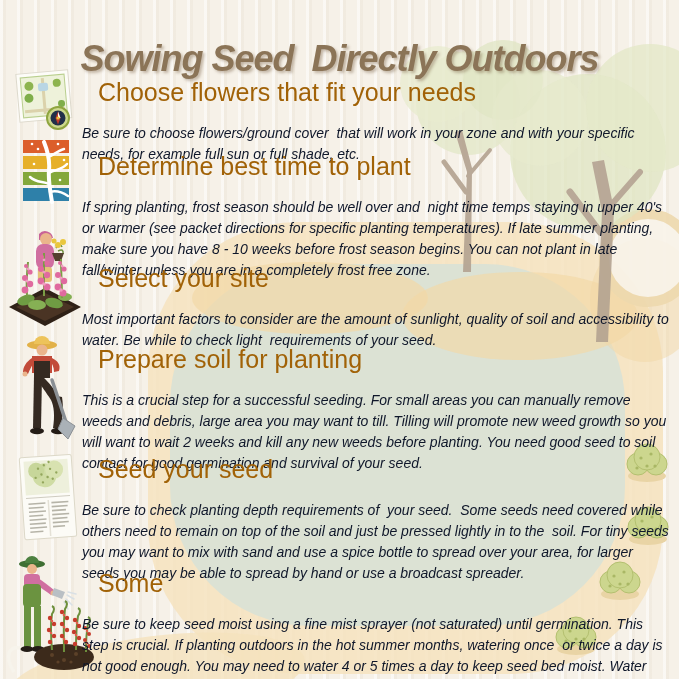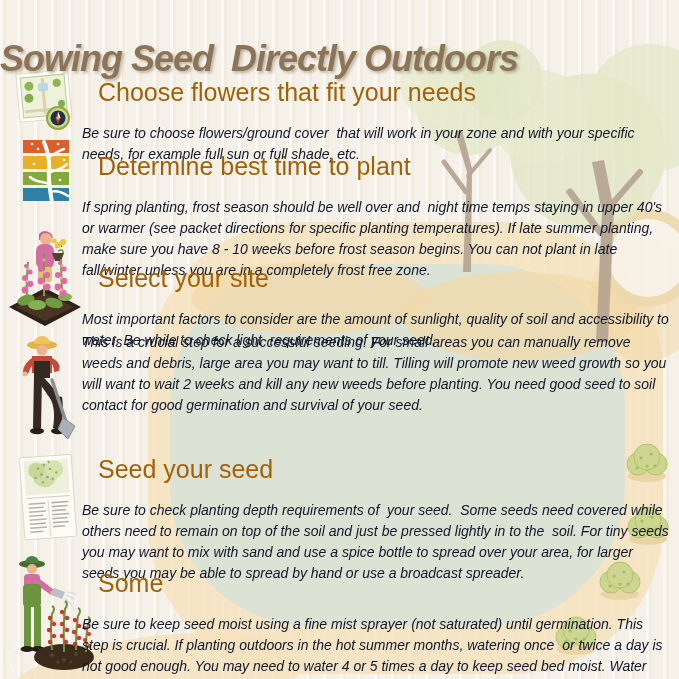--- a/index.html
+++ b/index.html
@@ -10,21 +10,21 @@
     background:repeating-linear-gradient(90deg,rgba(255,255,255,.5) 0 3px,rgba(232,224,210,.35) 3px 6px,rgba(255,255,255,0) 6px 17px);}
   
   .path-ring{position:absolute;left:148px;top:222px;width:515px;height:452px;
     border-radius:150px;background:#f5e2bd;opacity:.82;z-index:0;}
   .path-tail{position:absolute;left:6px;top:636px;width:300px;height:84px;
     border-radius:50%;background:#f5e2bd;opacity:.8;transform:rotate(-7deg);z-index:0;}
   .lawn{position:absolute;left:170px;top:264px;width:455px;height:362px;
     border-radius:140px;background:#dce2d4;z-index:0;}
   .bg-art{position:absolute;inset:0;z-index:1;pointer-events:none;}
   
-  .title{position:absolute;left:0;top:14px;width:679px;z-index:3;
+  .title{position:absolute;left:0;top:14px;width:679px;text-align:center;z-index:3;
     font-size:36px;font-weight:bold;font-style:italic;letter-spacing:-1px;
     color:#8b7457;text-shadow:2px 2px 3px rgba(110,85,55,.38);white-space:pre-wrap;}
   .step{position:absolute;left:82px;width:588px;z-index:3;}
   .step h2{margin:16px;font-size:25px;font-weight:400;color:#a16207;letter-spacing:0;}
   .step p{margin:3px 0 0 0;font-size:14px;font-style:italic;color:#0f172a;
     line-height:21px;white-space:pre-wrap;}
   .s1{top:62px}.s2{top:136px}.s3{top:248px}.s4{top:329px}.s5{top:439px}.s6{top:553px}
   .icon{position:absolute;z-index:2;}
   .i1{left:14px;top:64px;width:64px;height:72px}
   .i2{left:22px;top:140px;width:48px;height:64px}
@@ -349,20 +349,21 @@
   </div>
   <div class="step s2">
     <h2>Determine best time to plant</h2>
     <p>If spring planting, frost season should be well over and  night time temps staying in upper 40's or warmer (see packet directions for specific planting temperatures). If late summer planting, make sure you have 8 - 10 weeks before frost season begins. You can not plant in late fall/winter unless you are in a completely frost free zone.</p>
   </div>
   <div class="step s3">
     <h2>Select your site</h2>
     <p>Most important factors to consider are the amount of sunlight, quality of soil and accessibility to water. Be while to check light  requirements of your seed.</p>
   </div>
   <div class="step s4">
+    <h2>Prepare soil for planting</h2>
     <p>This is a crucial step for a successful seeding. For small areas you can manually remove weeds and debris, large area you may want to till. Tilling will promote new weed growth so you will want to wait 2 weeks and kill any new weeds before planting. You need good seed to soil contact for good germination and survival of your seed.</p>
   </div>
   <div class="step s5">
     <h2>Seed your seed</h2>
     <p>Be sure to check planting depth requirements of  your seed.  Some seeds need covered while others need to remain on top of the soil and just be pressed lightly in to the  soil. For tiny seeds you may want to mix with sand and use a spice bottle to spread over your area, for larger seeds you may be able to spread by hand or use a broadcast spreader.</p>
   </div>
   <div class="step s6">
     <h2>Some</h2>
     <p>Be sure to keep seed moist using a fine mist sprayer (not saturated) until germination. This step is crucial. If planting outdoors in the hot summer months, watering once  or twice a day is not good enough. You may need to water 4 or 5 times a day to keep seed bed moist. Water timers are a great tool for this.</p>
   </div>

